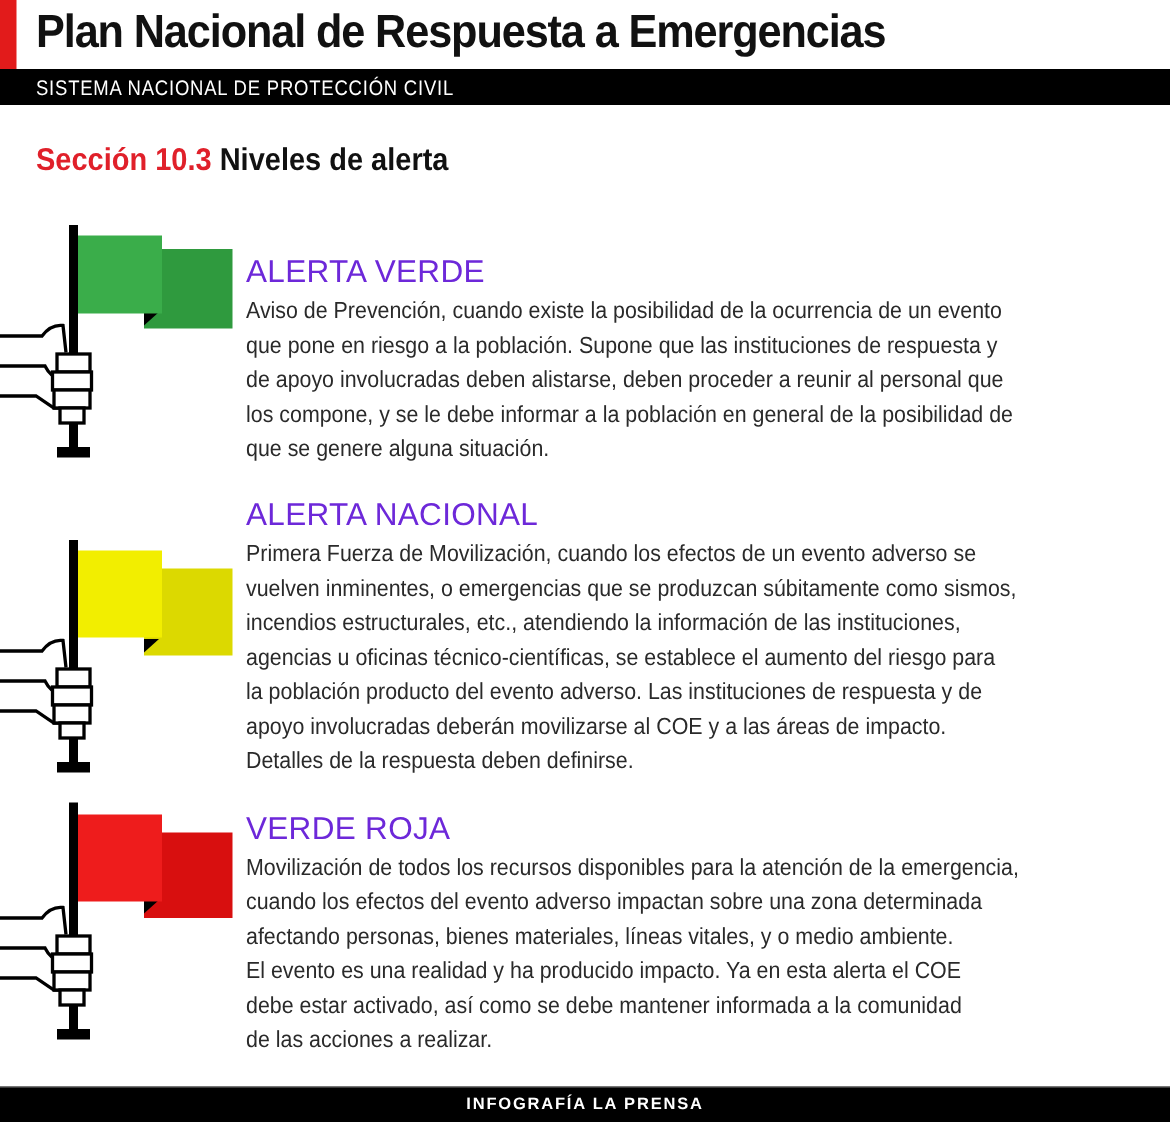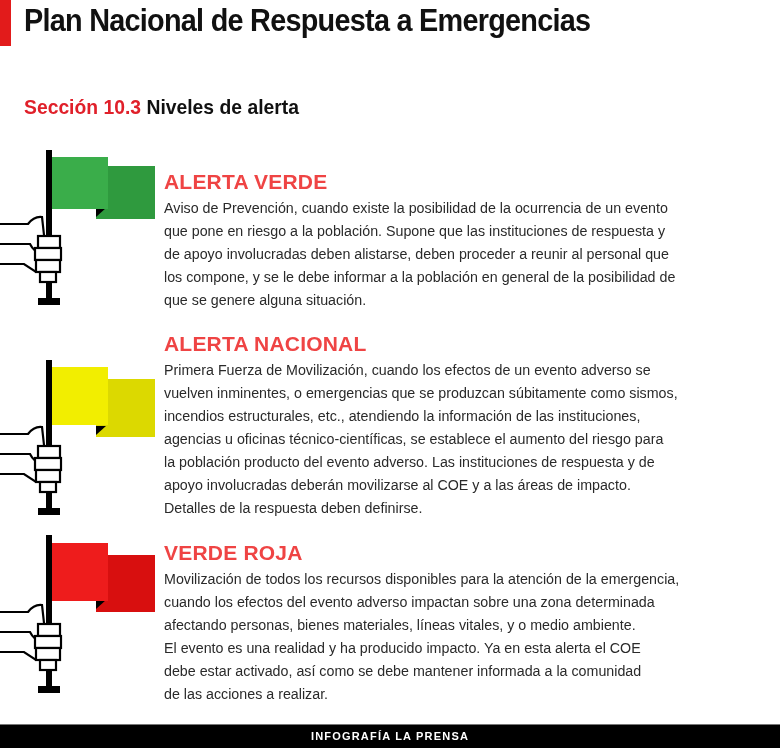--- a/index.html
+++ b/index.html
@@ -28,21 +28,21 @@
       position: absolute; left: 24px; top: 95px; font-size: 21px; white-space: nowrap;
       transform: scaleX(0.92); transform-origin: left center;
     }
     .section-title .num { color: #e0202a; font-weight: bold; }
     .section-title .name { color: #111; font-weight: bold; }
 
     .alert { position: absolute; left: 0; width: 780px; }
     .flag-graphic { position: absolute; left: 0; top: 0; width: 160px; height: 170px; }
     .alert .heading {
       position: absolute; left: 164px; top: 0;
-      font-weight: bold; font-size: 21px; color: #ef4444; letter-spacing: 0.2px;
+      font-weight: normal; font-size: 21px; color: #6d28d9; letter-spacing: 0.2px;
       white-space: nowrap;
     }
     .alert .body {
       position: absolute; left: 164px; top: 26px; width: 610px;
       font-size: 15.5px; line-height: 23px; color: #2a2a2a;
       transform: scaleX(0.92); transform-origin: left top;
     }
     .alert .body span { display: block; white-space: nowrap; }
 
     .footer {
@@ -53,20 +53,23 @@
       position: absolute; left: 0; right: 0; top: 5px; text-align: center;
       color: #fff; font-weight: bold; font-size: 11px; letter-spacing: 1.2px;
     }
   </style>
 </head>
 <body>
 
 <div class="header">
   <div class="accent"></div>
   <div class="title">Plan Nacional de Respuesta a Emergencias</div>
+  <div class="subbar">
+    <div class="subtitle">SISTEMA NACIONAL DE PROTECCIÓN CIVIL</div>
+  </div>
 </div>
 
 <div class="section-title">
   <span class="num">Sección 10.3</span>
   <span class="name">Niveles de alerta</span>
 </div>
 
 <div class="alert" style="top:170px;">
   <svg class="flag-graphic" viewBox="0 0 160 170" style="top:-30px;">
     <polygon points="96,26 155,26 155,79 96,79" fill="#2f9a3e"></polygon>

